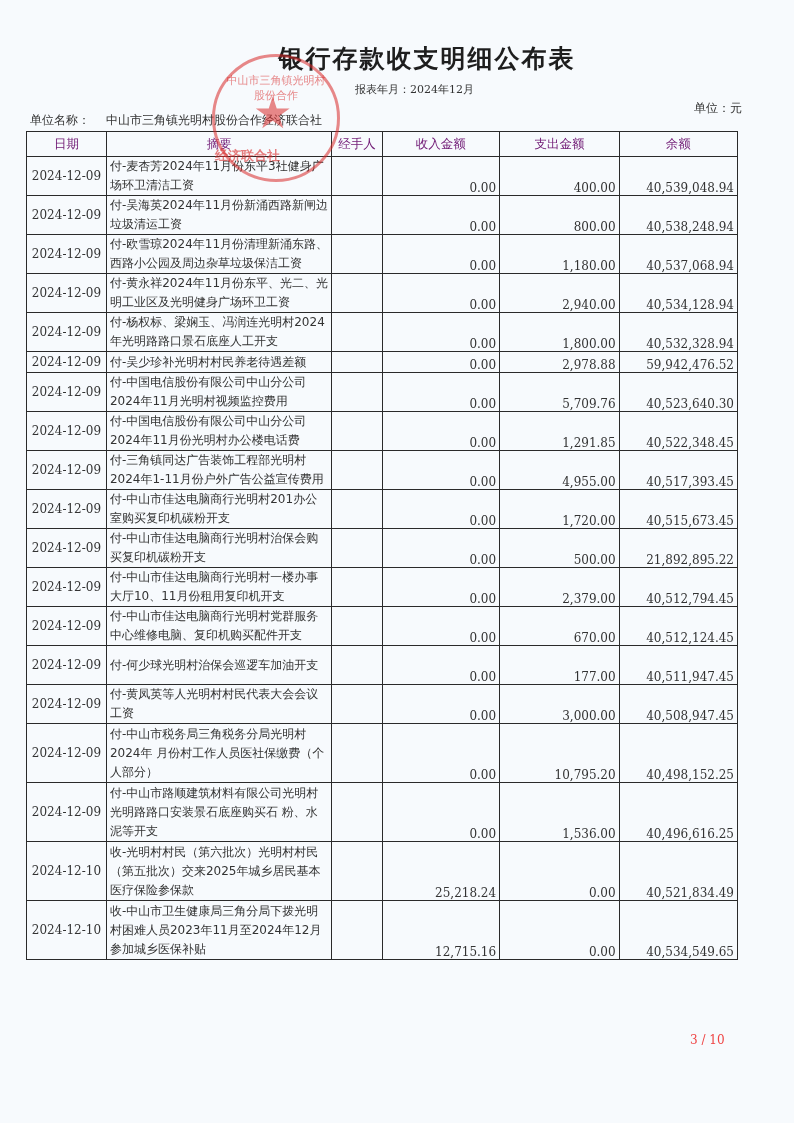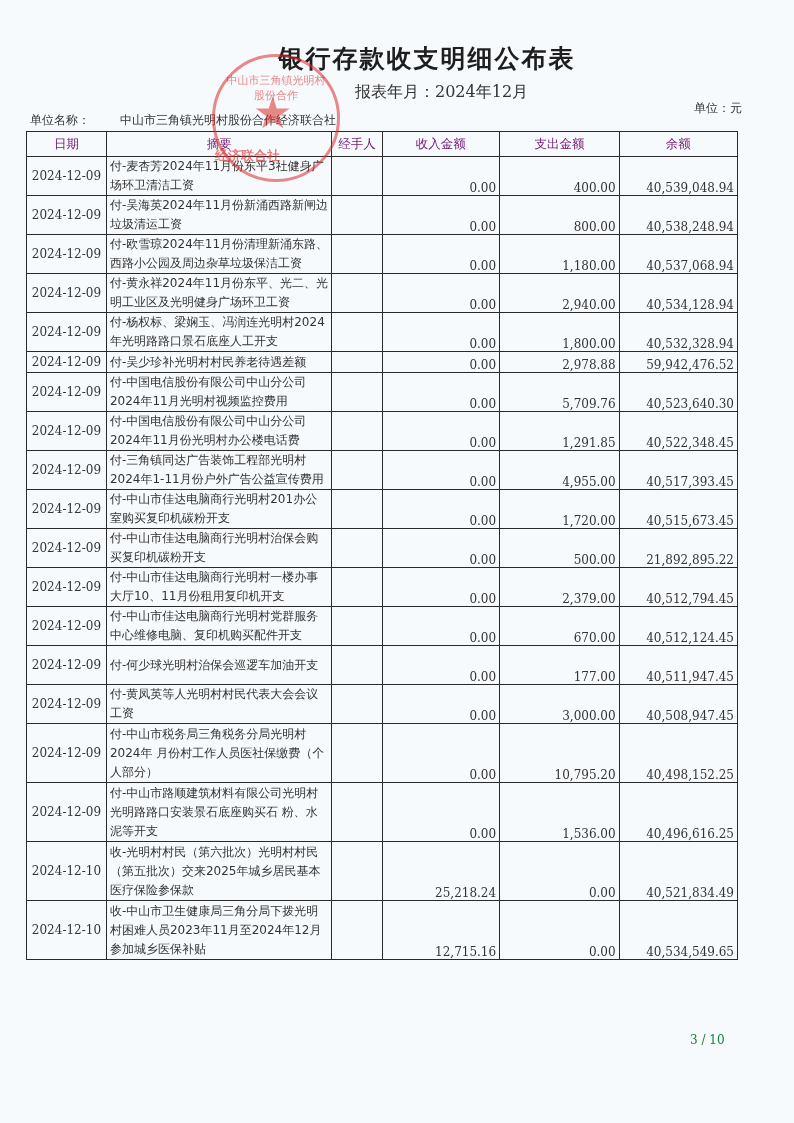--- a/index.html
+++ b/index.html
@@ -14,31 +14,31 @@
   .title {
     position: absolute; left: 0; right: 0; top: 42px;
     text-align: center;
     font-family: "DejaVu Sans", "Liberation Sans", sans-serif;
     font-size: 25px; font-weight: bold; letter-spacing: 2px;
     color: #1e1e1e;
     padding-left: 60px;
   }
   .period {
     position: absolute; left: 355px; top: 82px;
-    font-size: 16px; color: #333;
+    font-size: 11px; color: #333;
   }
   .unit {
     position: absolute; right: 52px; top: 100px;
     font-size: 12px; color: #333;
   }
   .org {
     position: absolute; left: 30px; top: 112px;
     font-size: 12px; color: #333;
   }
-  .org .lbl { margin-right: 30px; }
+  .org .lbl { margin-right: 16px; }
 
   table.ledger {
     position: absolute; left: 26px; top: 131px;
     border-collapse: collapse;
     width: 712px;
     font-size: 12px;
   }
   table.ledger th, table.ledger td {
     border: 1px solid #2a2a2a;
     padding: 0 3px;
@@ -82,21 +82,21 @@
     text-align: center; font-size: 11px; color: rgba(216, 40, 40, 0.55);
     font-family: "DejaVu Sans", sans-serif;
   }
   .stamp .bottom-text {
     position: absolute; left: 0; right: 0; bottom: 14px;
     text-align: left; font-size: 13px; color: rgba(216, 40, 40, 0.6);
     font-family: "DejaVu Sans", sans-serif; font-weight: bold;
   }
   .page-num {
     position: absolute; left: 690px; top: 1033px;
-    font-size: 12px; color: #15803d;
+    font-size: 12px; color: #ef4444;
   }
 </style>
 </head>
 <body>
 
 <div class="title">银行存款收支明细公布表</div>
 <div class="period">报表年月：2024年12月</div>
 <div class="unit">单位：元</div>
 <div class="org">
   <span class="lbl">单位名称：</span><span>中山市三角镇光明村股份合作经济联合社</span>

